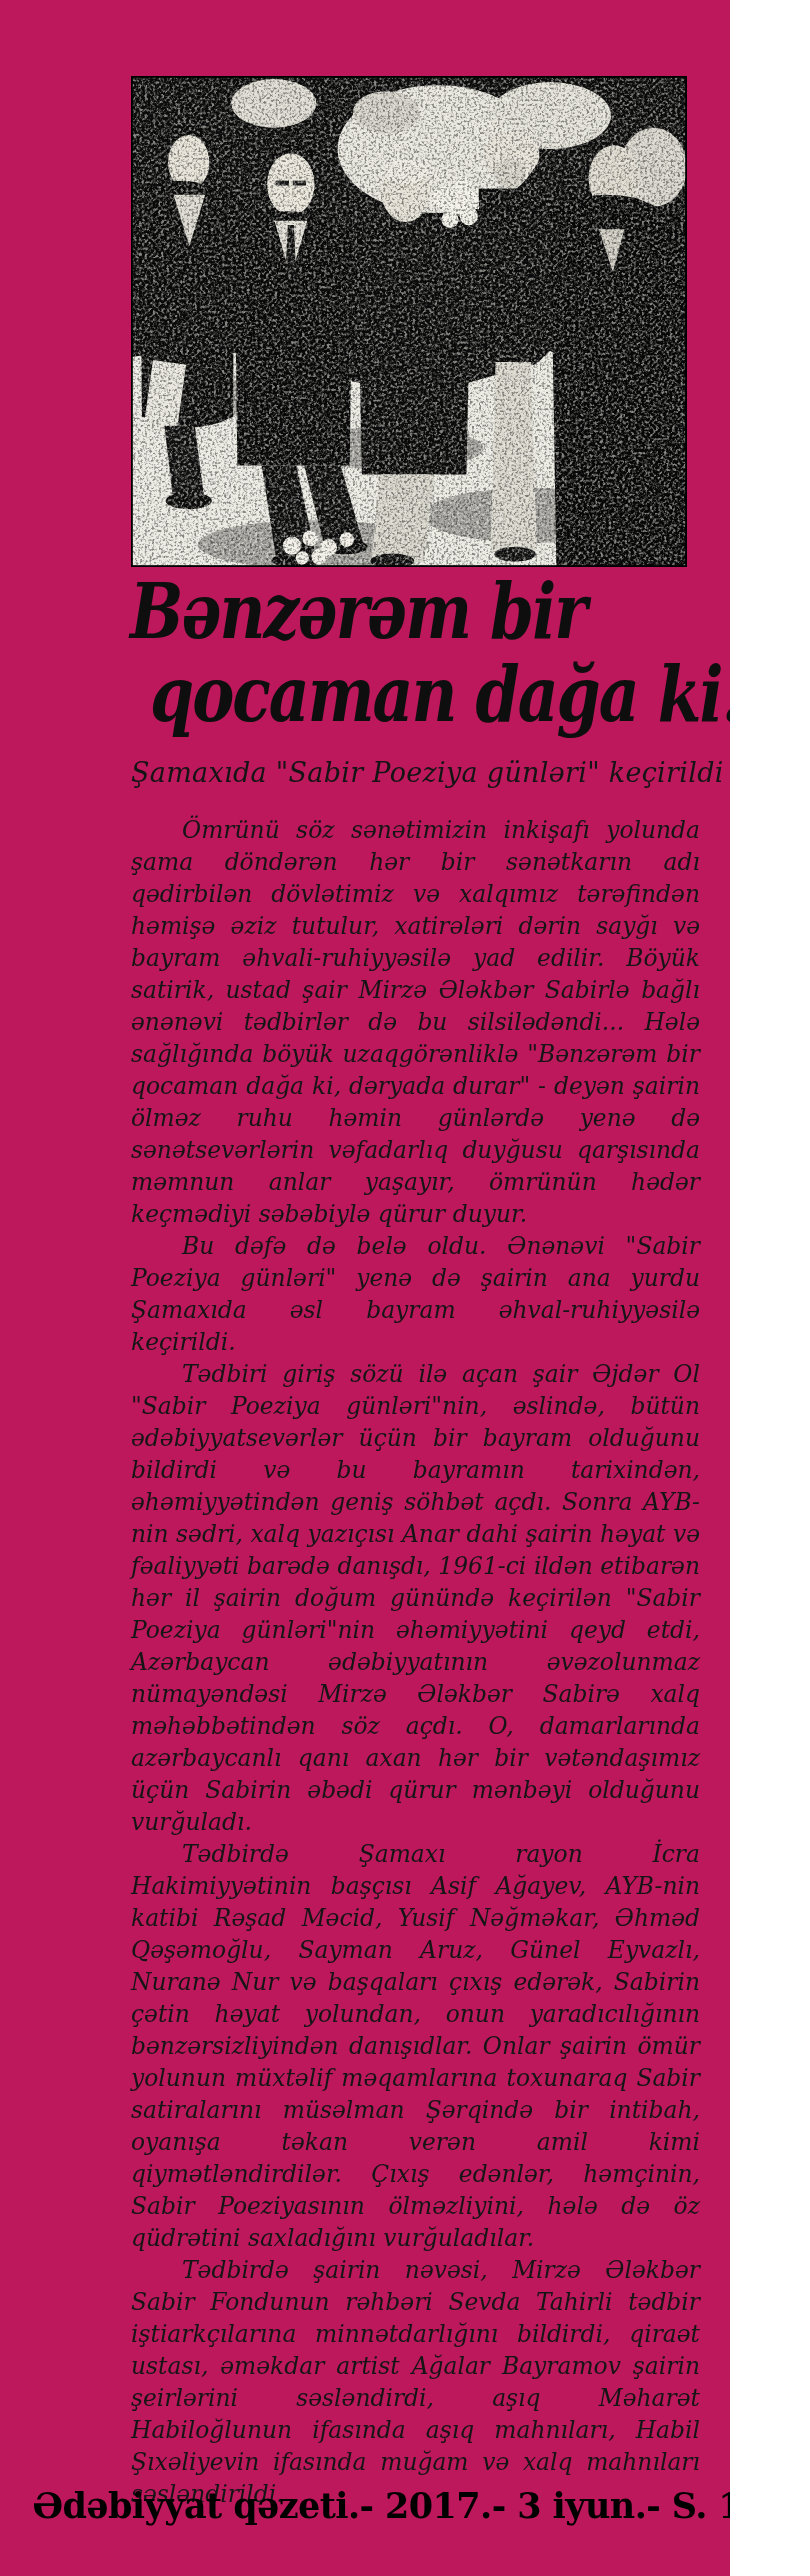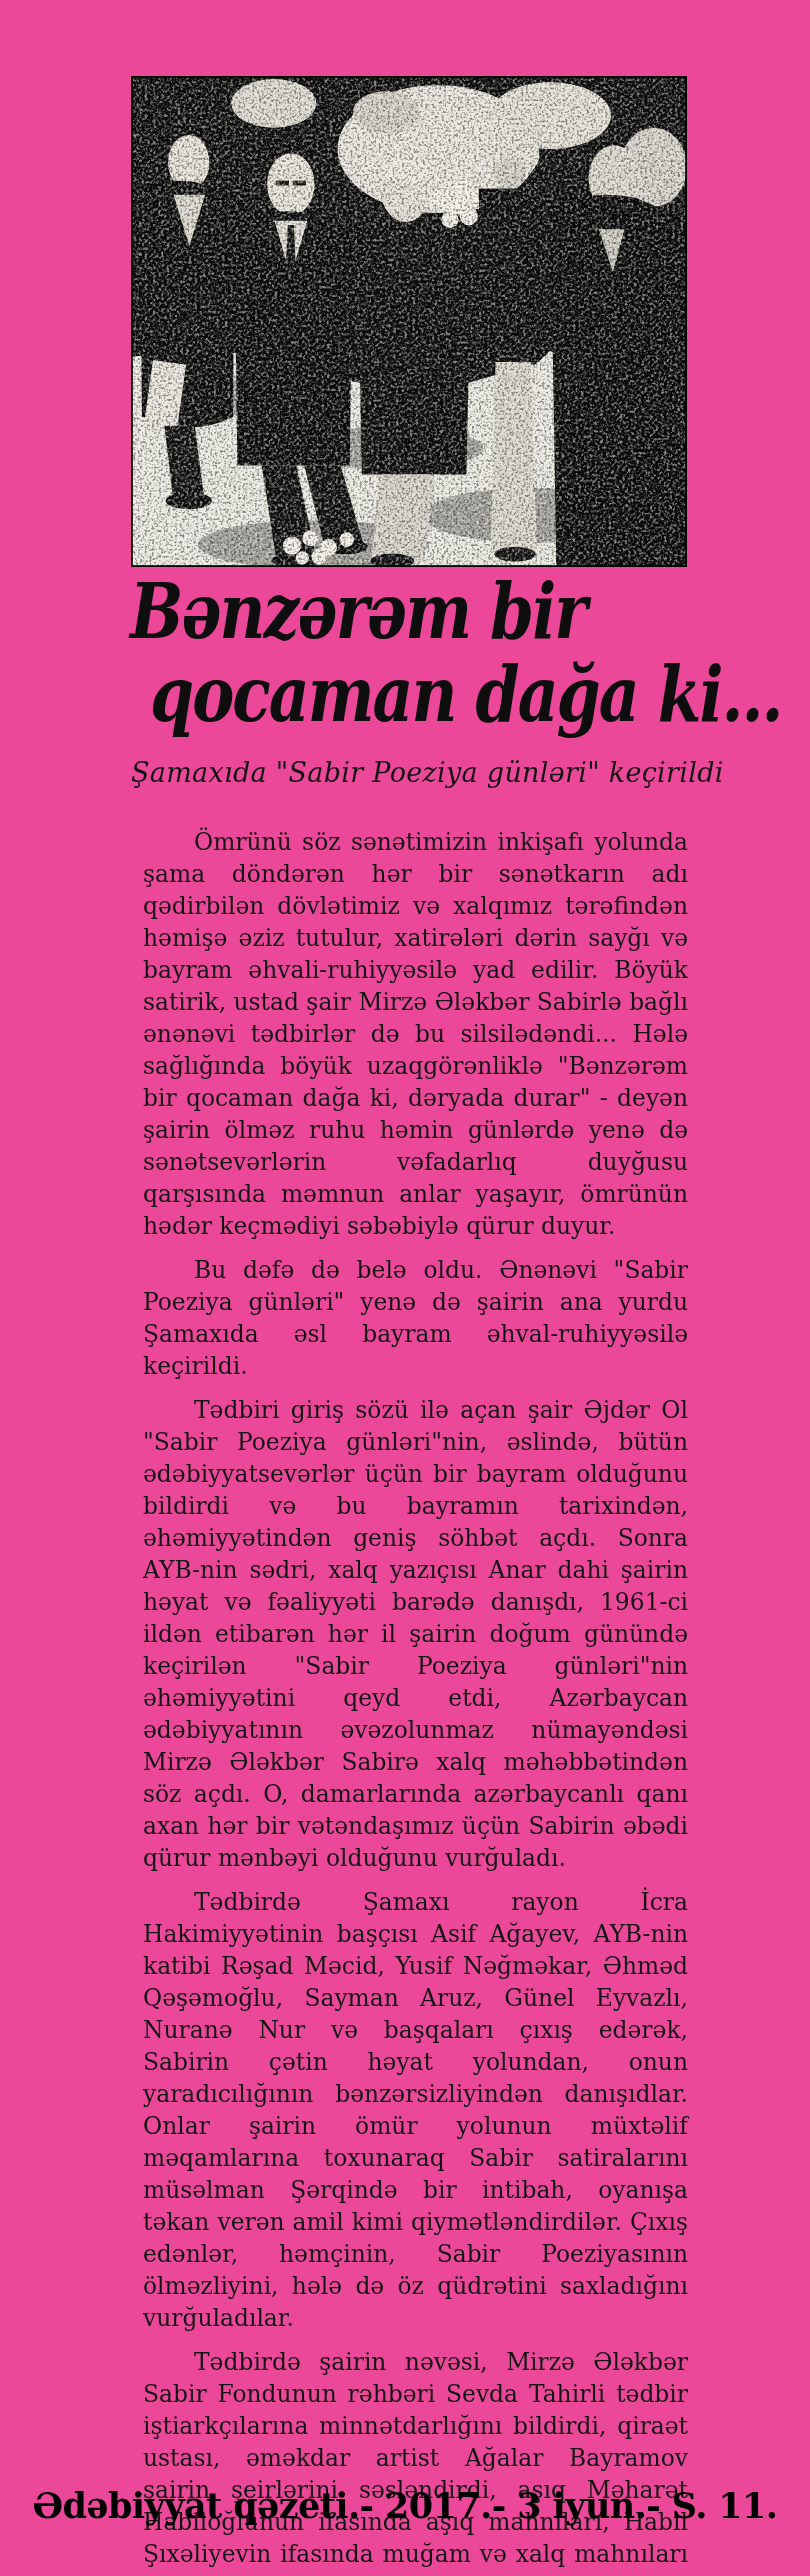--- a/index.html
+++ b/index.html
@@ -1,20 +1,20 @@
 <!DOCTYPE html>
 <html style="font-size:9.7px"><head>
 <meta charset="utf-8">
 <style>
   html, body { margin: 0; padding: 0; background: #ffffff; }
   .page {
     position: relative;
-    width: 810px;
+    width: 730px;
     height: 2576px;
-    background: #ec4899;
+    background: #be185d;
     font-family: "DejaVu Serif", serif;
     color: #121212;
     overflow: hidden;
   }
   .photo {
     position: absolute;
     left: 131px;
     top: 76px;
     width: 556px;
     height: 491px;
@@ -56,21 +56,21 @@
   .article-body {
     position: absolute;
     left: 131px;
     top: 814px;
     width: 569px;
     font-size: 23.4px;
     line-height: 32px;
     text-align: justify;
     color: #151515;
   }
-  .article-body p { margin: 12px; text-indent: 51px; }
+  .article-body p { margin: 0; text-indent: 51px; font-style: italic; }
 
   .footer {
     position: absolute;
     left: 0;
     top: 2485px;
     width: 810px;
     text-align: center;
     font-weight: bold;
     font-size: 35px;
     letter-spacing: -0.6px;

